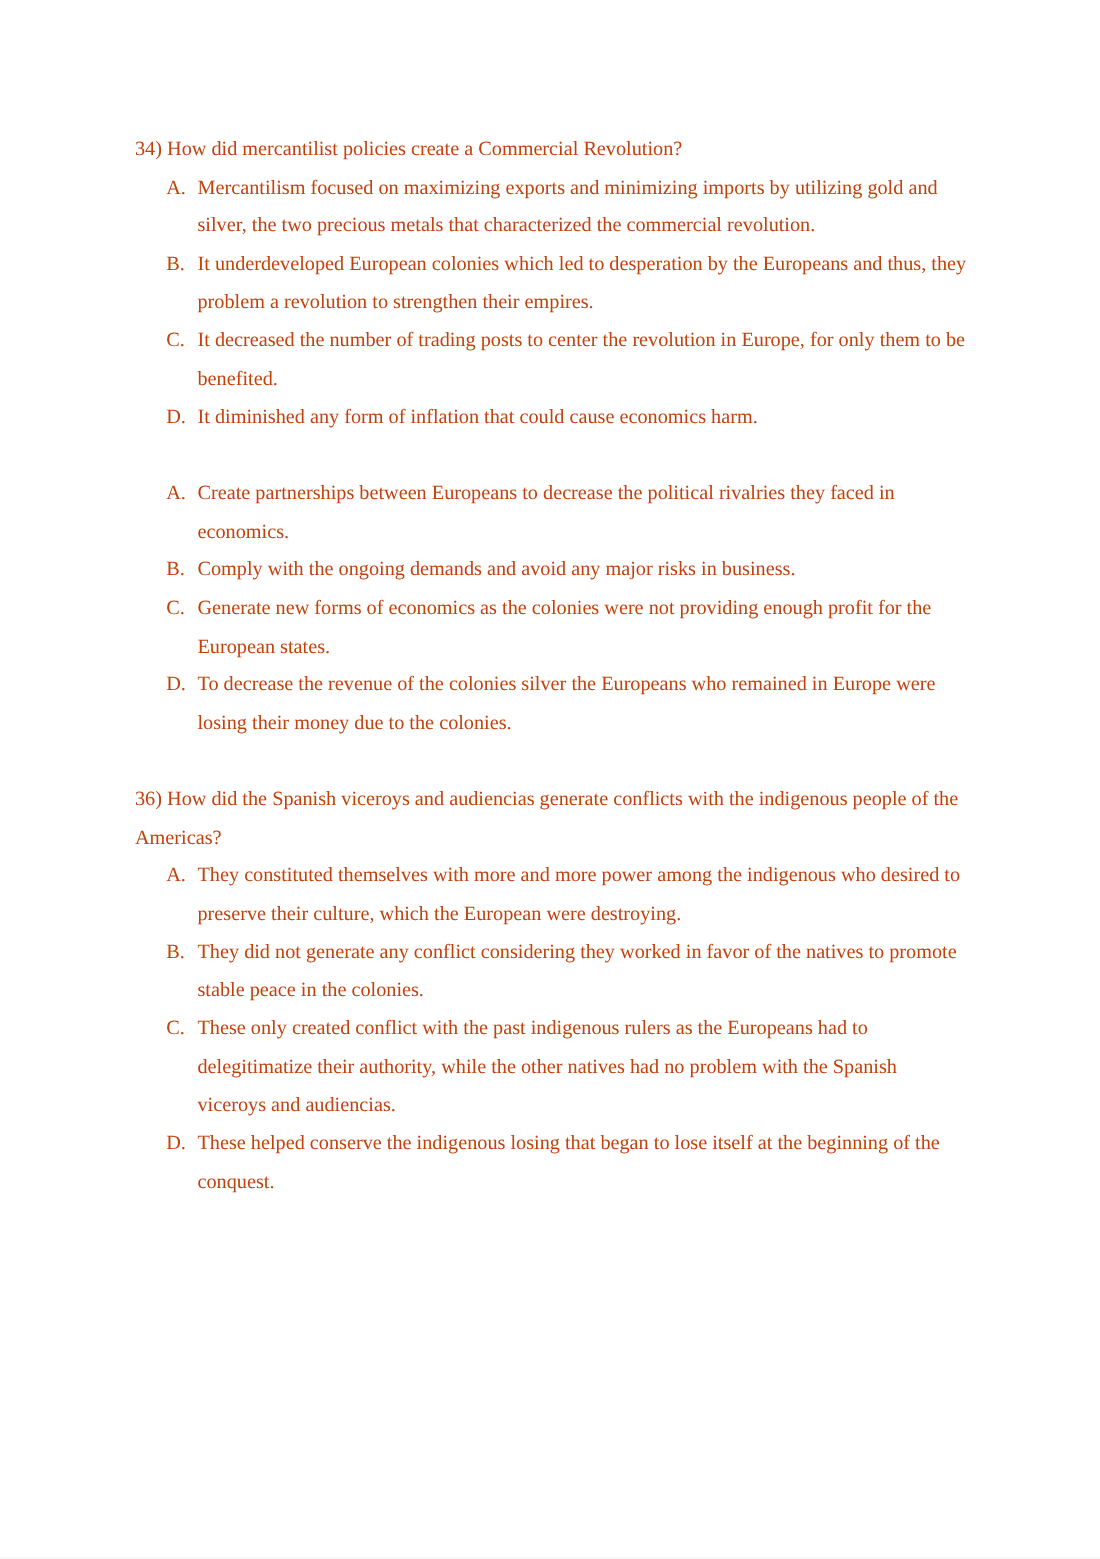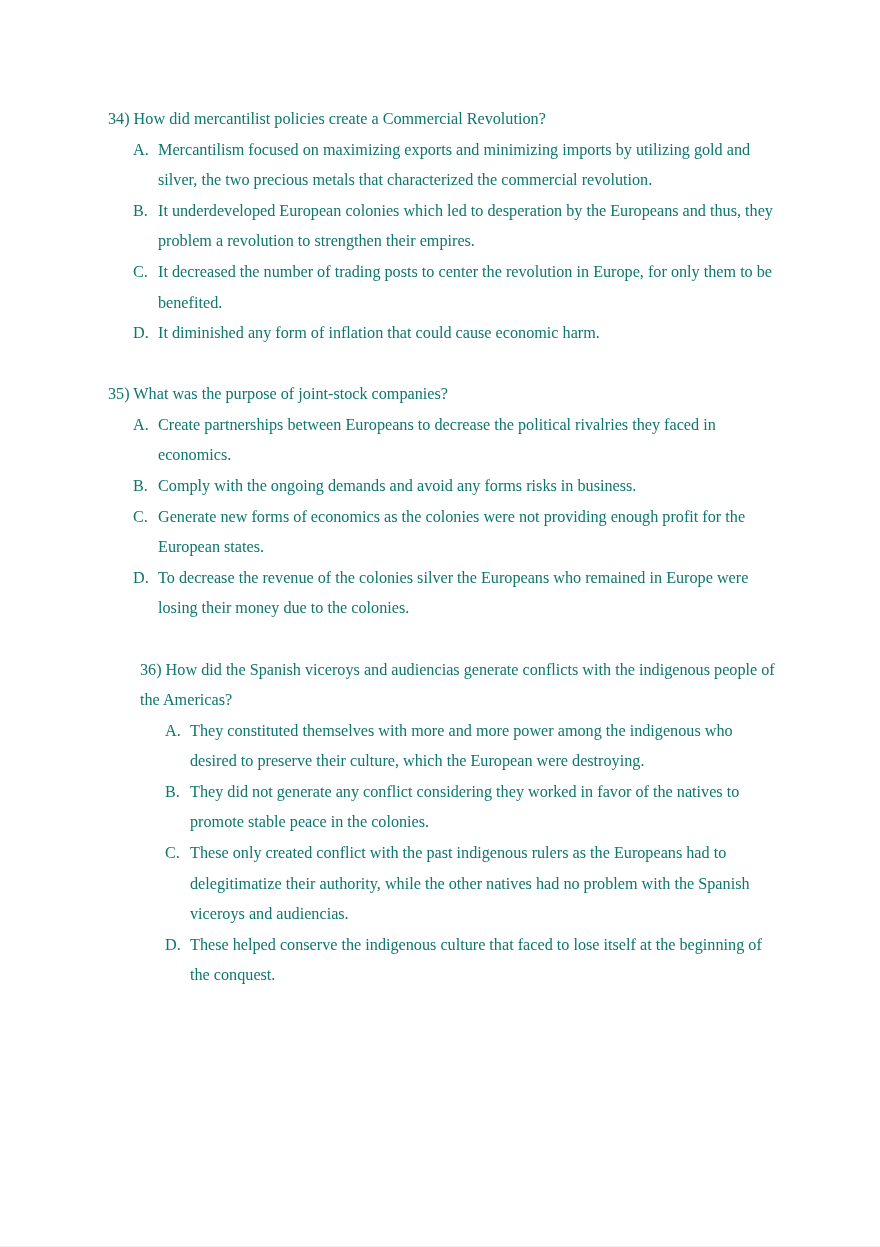--- a/index.html
+++ b/index.html
@@ -16,29 +16,28 @@
     overflow: hidden;
     border-bottom: 1px solid #f2f2f4;
   }
   .doc-body {
     position: absolute;
     left: 108px;
     top: 104px;
     width: 668px;
     font-family: "Liberation Serif", "DejaVu Serif", serif;
     font-size: 16.2px;
-    color: #0f766e;
+    color: #c2410c;
     -webkit-font-smoothing: antialiased;
   }
   .question-block {
     margin: 0 0 30.5px 0;
   }
   .question-block:last-child {
     margin-bottom: 0;
-    margin-left: 32px;
   }
   .question-stem {
     margin: 0;
     line-height: 30.6px;
     text-indent: 0;
     text-align: left;
   }
   .options {
     list-style: none;
     margin: 0;
@@ -76,35 +75,34 @@
         <li class="option">
           <span class="option-letter">B.</span>
           <span class="option-text">It underdeveloped European colonies which led to desperation by the Europeans and thus, they problem a revolution to strengthen their empires.</span>
         </li>
         <li class="option">
           <span class="option-letter">C.</span>
           <span class="option-text">It decreased the number of trading posts to center the revolution in Europe, for only them to be benefited.</span>
         </li>
         <li class="option">
           <span class="option-letter">D.</span>
-          <span class="option-text">It diminished any form of inflation that could cause economic harm.</span>
+          <span class="option-text">It diminished any form of inflation that could cause economics harm.</span>
         </li>
       </ul>
     </div>
 
     <div class="question-block">
-      <p class="question-stem">35) What was the purpose of joint-stock companies?</p>
       <ul class="options">
         <li class="option">
           <span class="option-letter">A.</span>
           <span class="option-text">Create partnerships between Europeans to decrease the political rivalries they faced in economics.</span>
         </li>
         <li class="option">
           <span class="option-letter">B.</span>
-          <span class="option-text">Comply with the ongoing demands and avoid any forms risks in business.</span>
+          <span class="option-text">Comply with the ongoing demands and avoid any major risks in business.</span>
         </li>
         <li class="option">
           <span class="option-letter">C.</span>
           <span class="option-text">Generate new forms of economics as the colonies were not providing enough profit for the European states.</span>
         </li>
         <li class="option">
           <span class="option-letter">D.</span>
           <span class="option-text">To decrease the revenue of the colonies silver the Europeans who remained in Europe were losing their money due to the colonies.</span>
         </li>
       </ul>
@@ -120,19 +118,19 @@
         <li class="option">
           <span class="option-letter">B.</span>
           <span class="option-text">They did not generate any conflict considering they worked in favor of the natives to promote stable peace in the colonies.</span>
         </li>
         <li class="option">
           <span class="option-letter">C.</span>
           <span class="option-text">These only created conflict with the past indigenous rulers as the Europeans had to delegitimatize their authority, while the other natives had no problem with the Spanish viceroys and audiencias.</span>
         </li>
         <li class="option">
           <span class="option-letter">D.</span>
-          <span class="option-text">These helped conserve the indigenous culture that faced to lose itself at the beginning of the conquest.</span>
+          <span class="option-text">These helped conserve the indigenous losing that began to lose itself at the beginning of the conquest.</span>
         </li>
       </ul>
     </div>
 
   </div>
 </div>
 
 </body></html>

